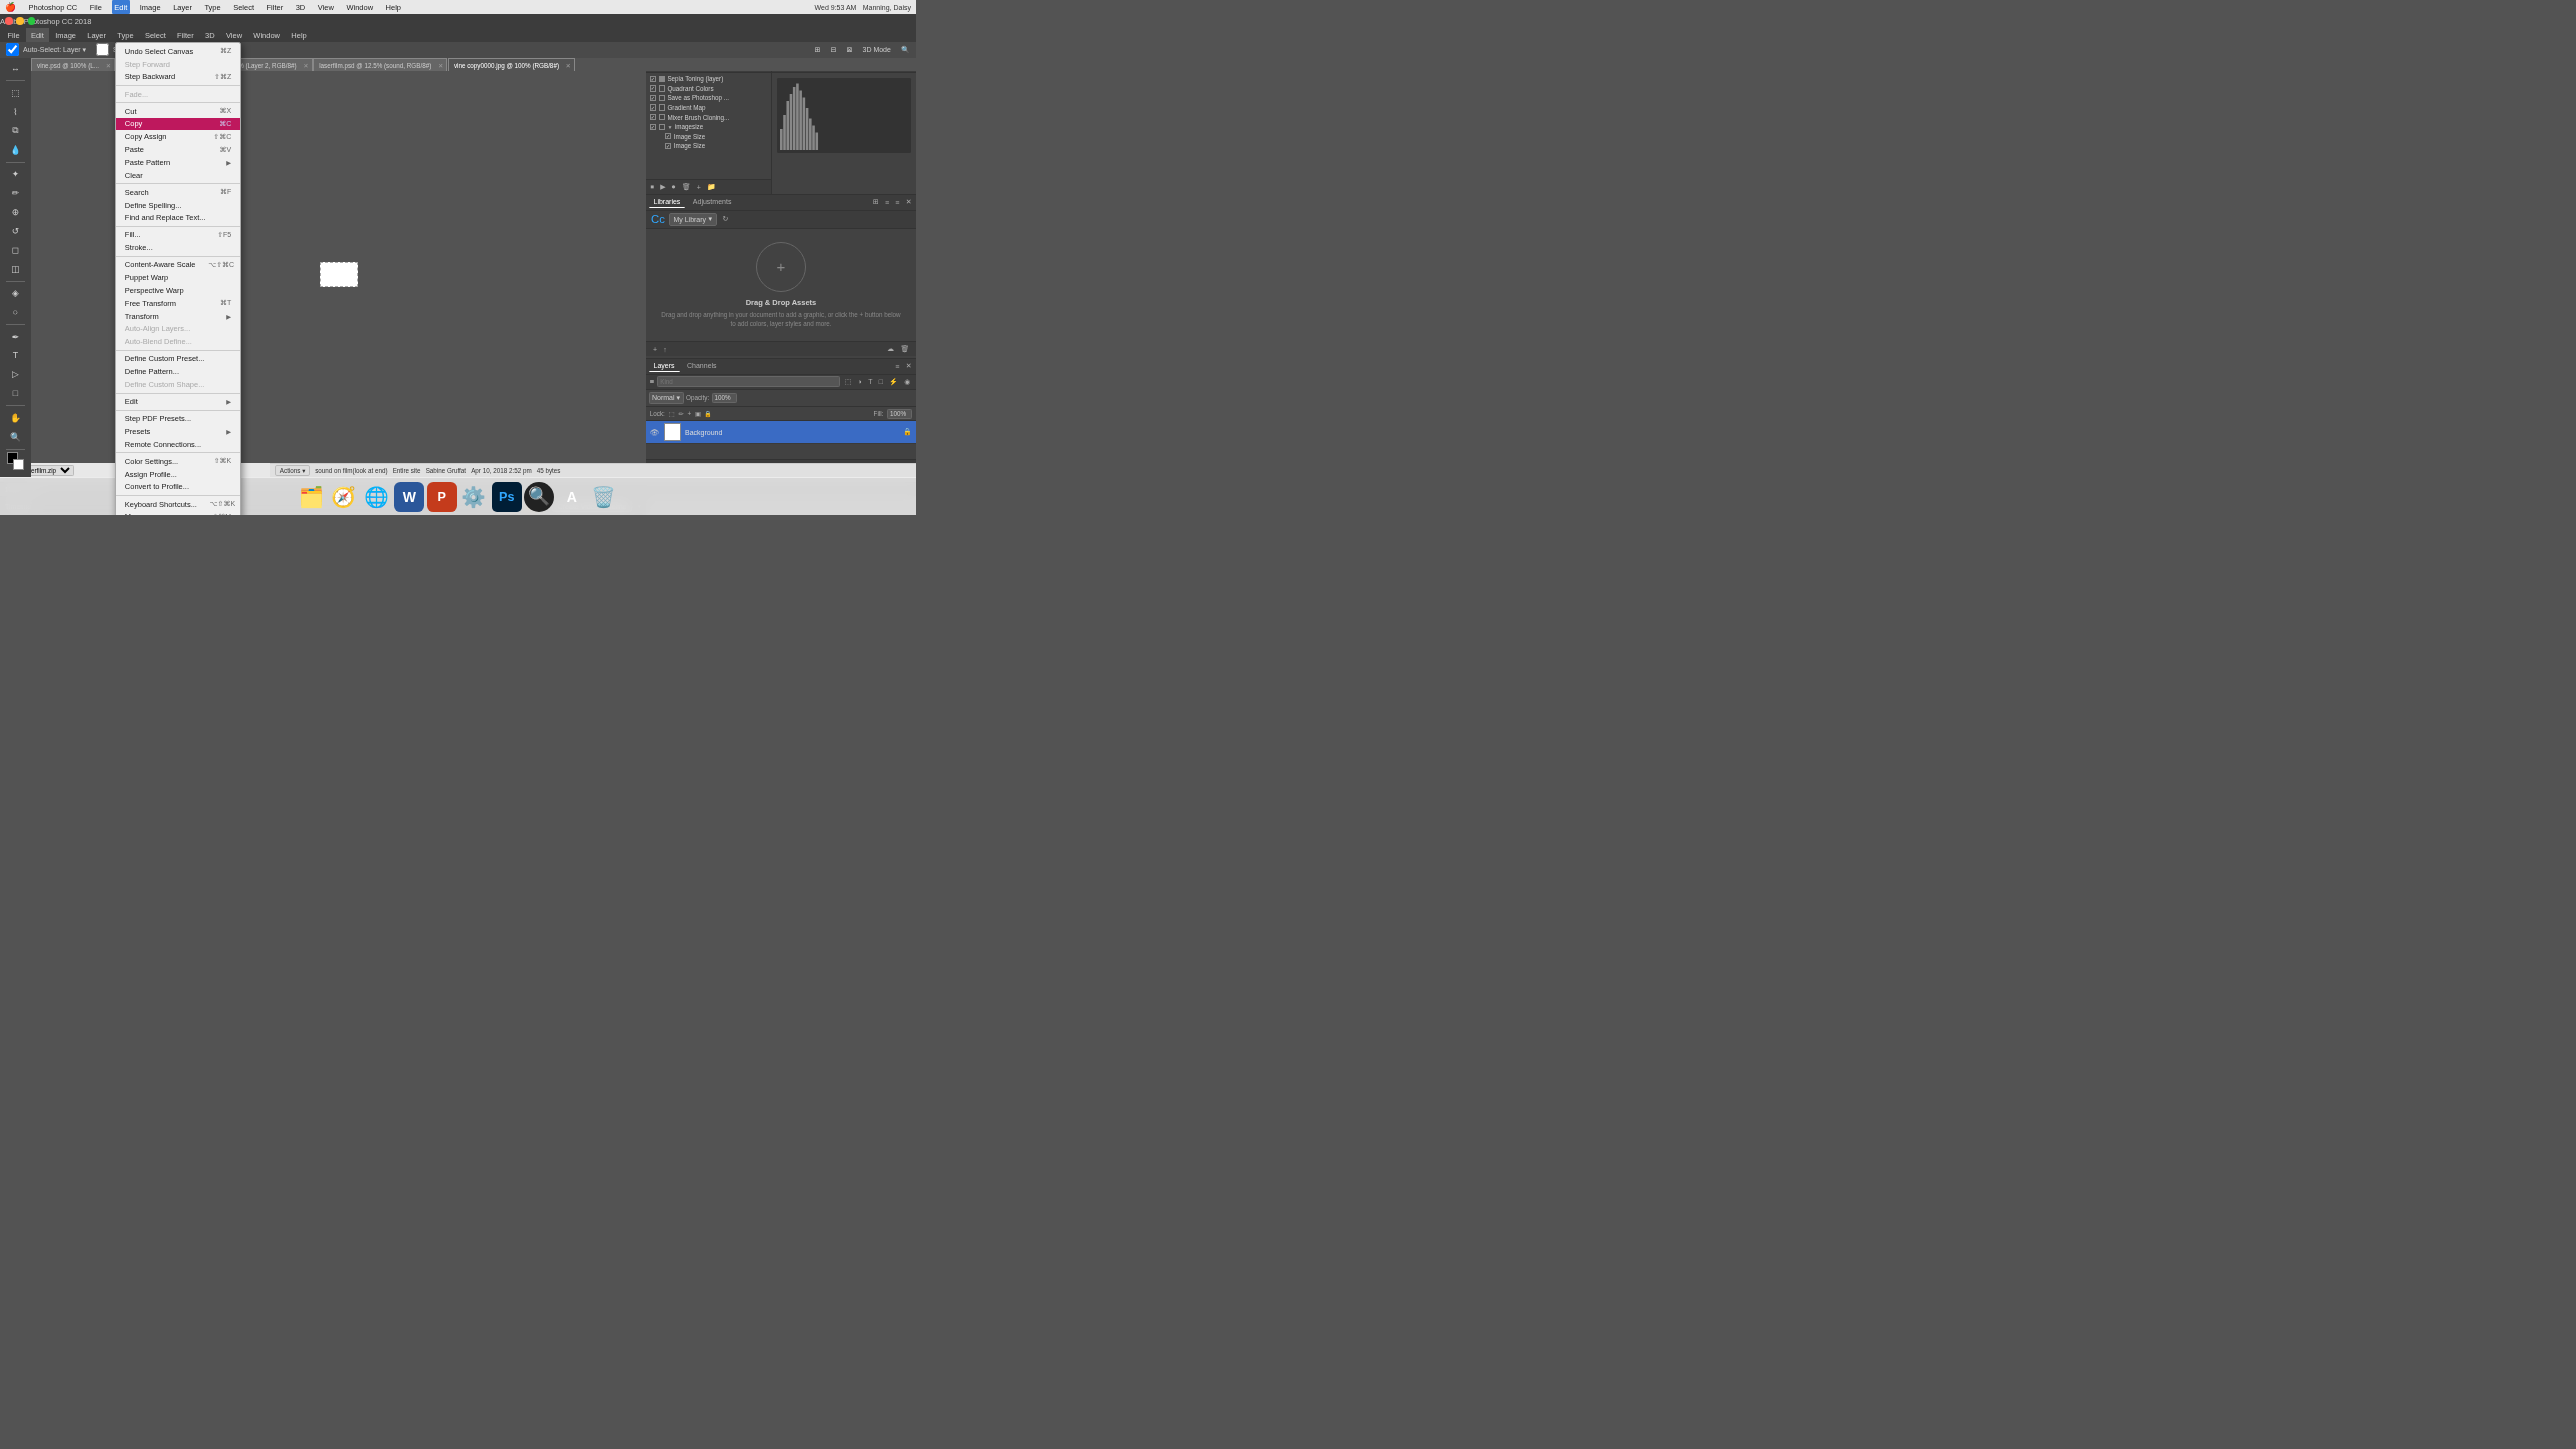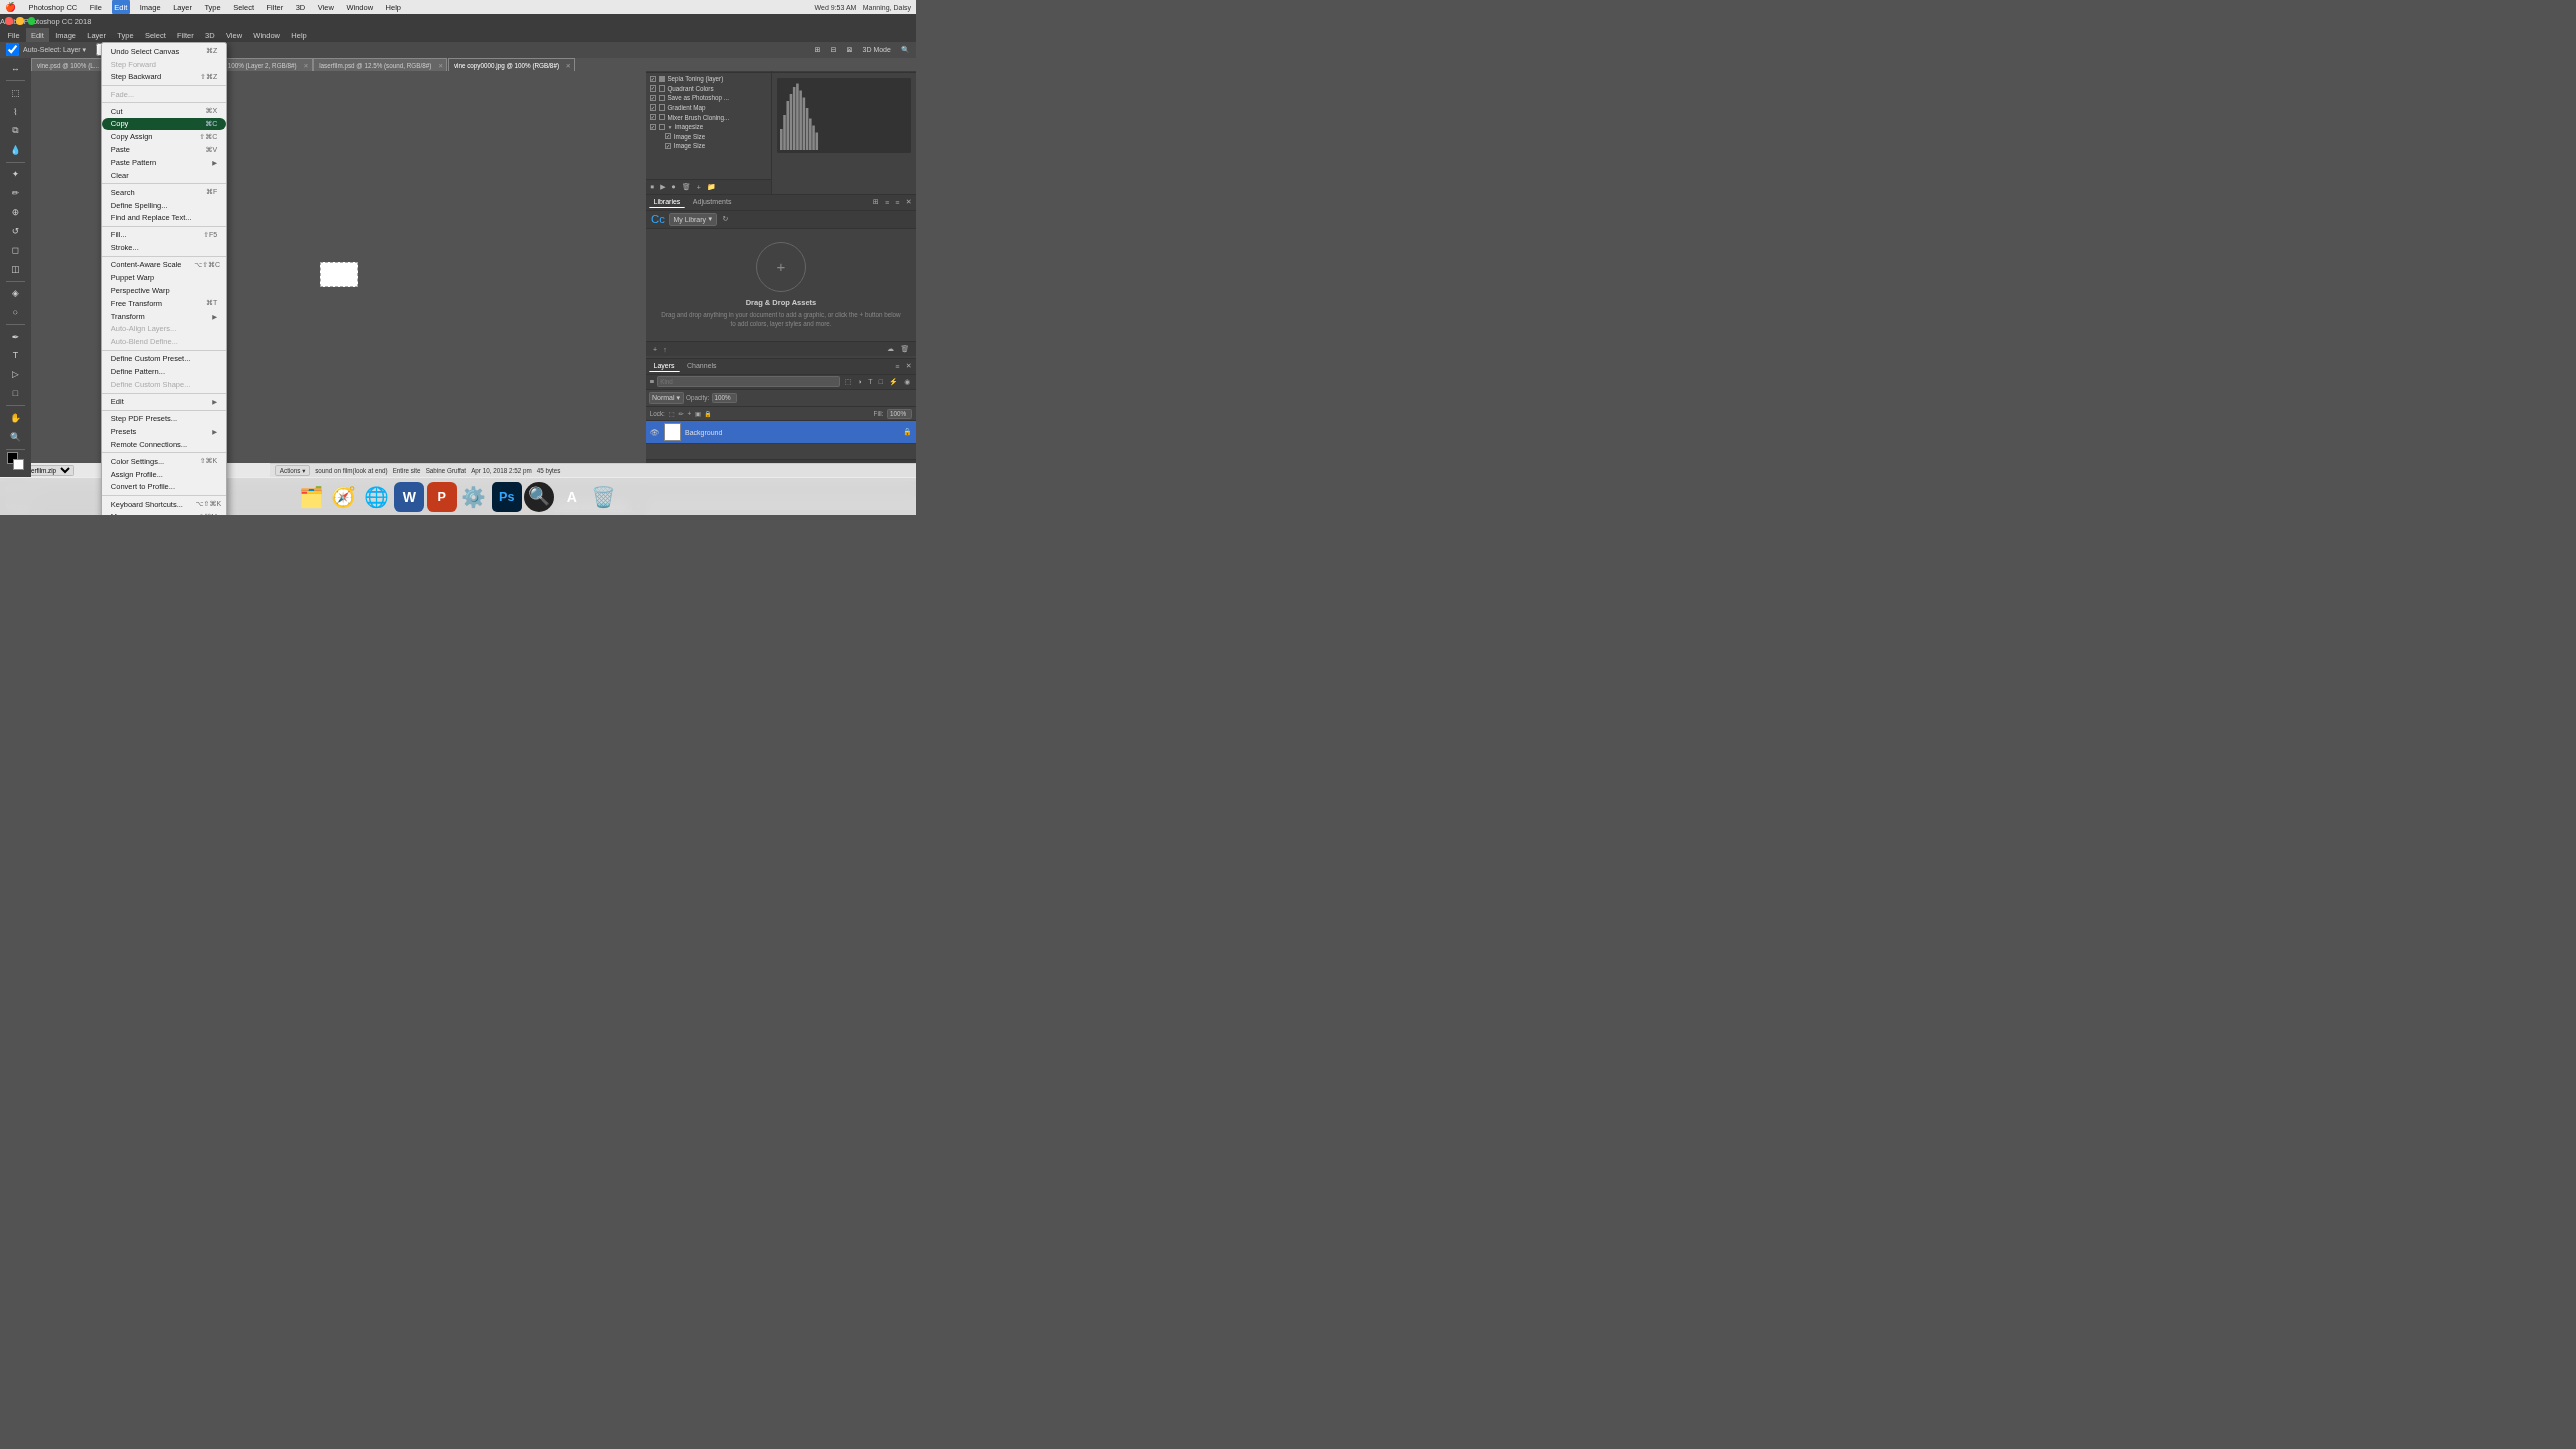--- a/index.html
+++ b/index.html
@@ -485,43 +485,42 @@
       justify-content: center;
       font-size: 17.6px;
       cursor: pointer;
       transition: transform 0.1s;
     }
 
     
     #edit-menu {
       position: absolute;
       top: 42px;
-      left: 101px;
+      left: 115px;
       width: 126px;
       background: #f0f0f0;
       border: 0.6px solid #aaa;
       border-radius: 2.5px;
       box-shadow: 1.3px 2.5px 7.5px rgba(0,0,0,0.4);
       z-index: 2000;
       padding: 1.9px 0;
     }
     .menu-entry {
       display: flex;
       align-items: center;
       justify-content: space-between;
       padding: 1.9px 8.8px;
       font-size: 7.5px;
       color: #1a1a1a;
       cursor: pointer;
       white-space: nowrap;
     }
     .menu-entry.highlighted {
-      background: #14532d;
+      background: #be185d;
       color: white;
-      border-radius: 6px;
     }
     .menu-entry.disabled { color: #aaa; cursor: default; }
     .menu-entry .shortcut {
       font-size: 7px;
       color: #666;
       margin-left: 12.6px;
     }
     .menu-entry.highlighted .shortcut { color: #cce; }
     .menu-separator {
       height: 0.6px;

